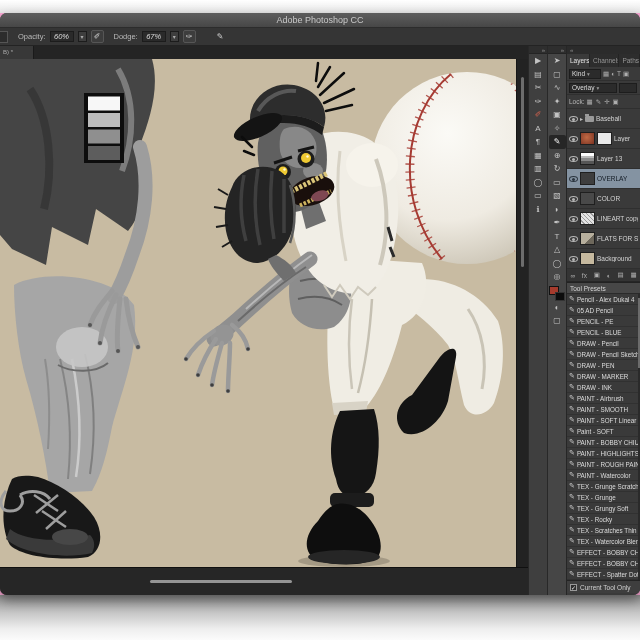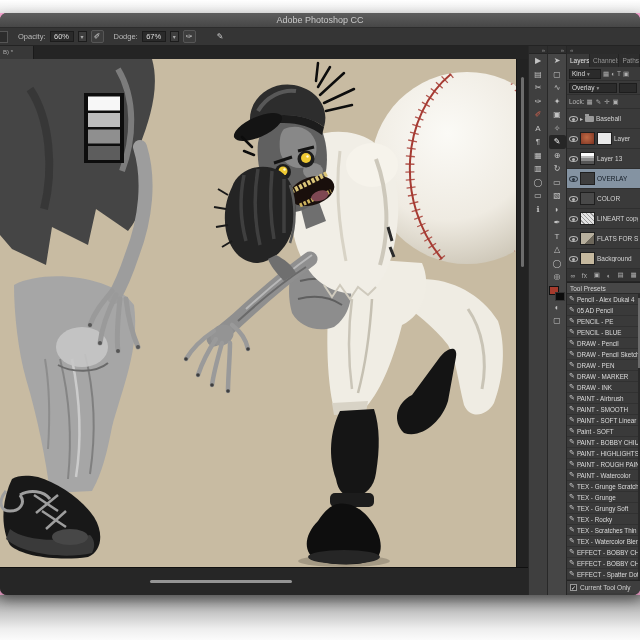--- a/index.html
+++ b/index.html
@@ -13,21 +13,21 @@
           border-radius:7px;overflow:hidden;box-shadow:0 5px 12px rgba(0,0,0,.4);display:flex;flex-direction:column;}
   
   .titlebar{height:15px;flex:none;background:linear-gradient(180deg,#5d5d5d,#474747);border-bottom:1px solid #2c2c2c;
             text-align:center;font-size:9px;line-height:15px;color:#c9c9c9;}
   
   .optionsbar{height:18px;flex:none;background:#353535;border-bottom:1px solid #232323;display:flex;align-items:center;
               font-size:7.5px;color:#b9b9b9;gap:4px;padding-right:6px;overflow:hidden;}
   .chip{width:8px;height:12px;background:#2c2c2c;border:1px solid #555;border-left:none;flex:none;}
   .obar-label{flex:none;margin-left:6px;}
   .valbox{flex:none;width:24px;height:11px;background:#2a2a2a;border:1px solid #1c1c1c;color:#ddd;
-          font-size:7.5px;line-height:10px;text-align:center;}
+          font-size:7.5px;line-height:10px;text-align:center;font-style:italic;}
   .dropbtn{flex:none;width:9px;height:11px;background:#3e3e3e;border:1px solid #1c1c1c;color:#aaa;font-size:6px;
            line-height:10px;text-align:center;}
   .iconbtn{flex:none;width:13px;height:13px;border:1px solid #565656;background:#3d3d3d;color:#c9c9c9;
            font-size:8px;line-height:12px;text-align:center;border-radius:2px;}
   .iconbtn.plain{border-color:transparent;background:transparent;}
   
   .content{flex:1;display:flex;min-height:0;}
   .leftcol{width:528px;flex:none;display:flex;flex-direction:column;min-width:0;}
   .tabbar{height:13px;flex:none;background:#242424;display:flex;align-items:stretch;}
   .doctab{width:34px;background:#383838;border-right:1px solid #1a1a1a;color:#a9a9a9;font-size:6px;

